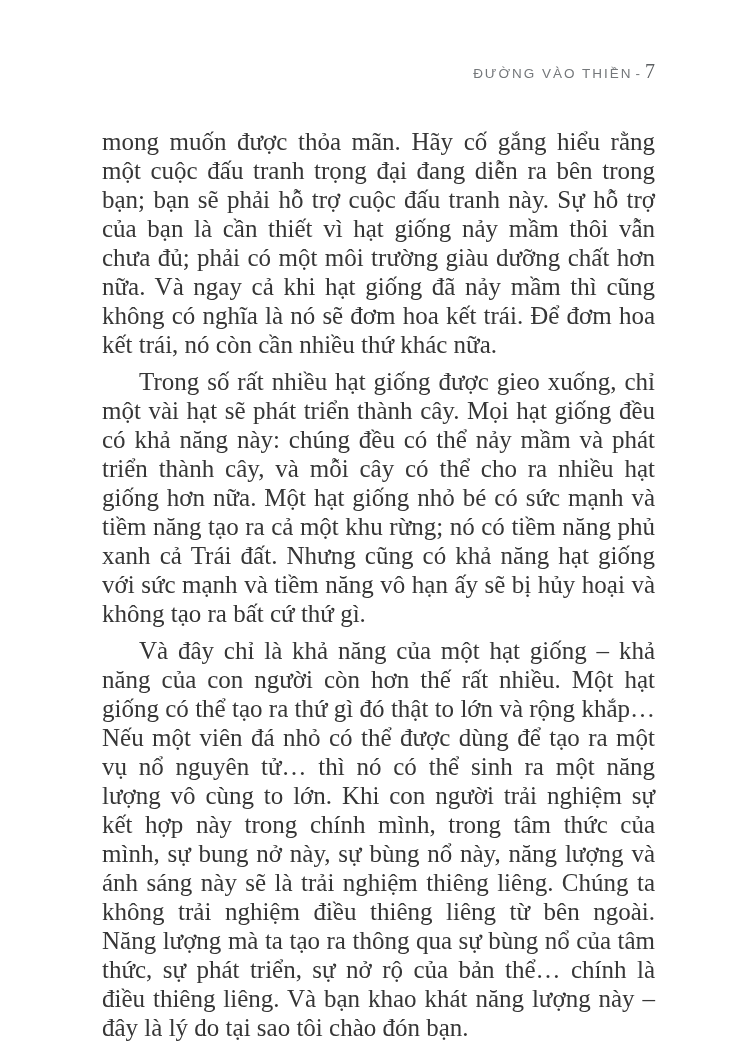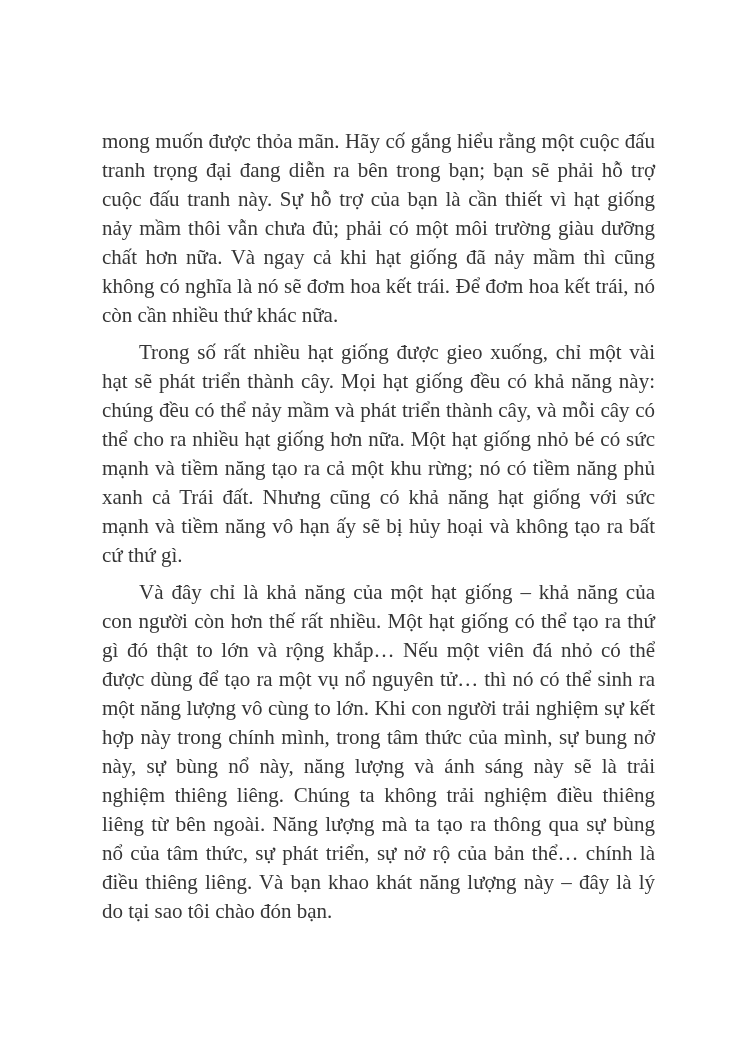--- a/index.html
+++ b/index.html
@@ -39,40 +39,43 @@
   .page-number {
     font-family: "Liberation Serif", serif;
     font-size: 20px;
     color: #5c5f62;
   }
   .body-text {
     position: absolute;
     top: 127px;
     left: 102px;
     width: 553px;
-    font-size: 21px;
+    font-size: 25px;
     line-height: 29px;
     color: #363636;
     text-align: justify;
     text-justify: inter-word;
   }
   .para {
     margin: 0 0 8px 0;
   }
   .para.indent {
     text-indent: 37px;
   }
   .italic {
   }
 </style>
 </head>
 <body>
 
 <div class="page">
 
+  <div class="running-header">
+    <span class="running-title">ĐƯỜNG VÀO THIỀN</span><span class="running-sep">-</span><span class="page-number">7</span>
+  </div>
 
   <div class="body-text">
     <p class="para">mong muốn được thỏa mãn. Hãy cố gắng hiểu rằng một cuộc đấu tranh trọng đại đang diễn ra bên trong bạn; bạn sẽ phải hỗ trợ cuộc đấu tranh này. Sự hỗ trợ của bạn là cần thiết vì hạt giống nảy mầm thôi vẫn chưa đủ; phải có một môi trường giàu dưỡng chất hơn nữa. Và ngay cả khi hạt giống đã nảy mầm thì cũng không có nghĩa là nó sẽ đơm hoa kết trái. Để đơm hoa kết trái, nó còn cần nhiều thứ khác nữa.</p>
     <p class="para indent">Trong số rất nhiều hạt giống được gieo xuống, chỉ một vài hạt sẽ phát triển thành cây. Mọi hạt giống đều có khả năng này: chúng đều có thể nảy mầm và phát triển thành cây, và mỗi cây có thể cho ra nhiều hạt giống hơn nữa. Một hạt giống nhỏ bé có sức mạnh và tiềm năng tạo ra cả một khu rừng; nó có tiềm năng phủ xanh cả Trái đất. Nhưng cũng có khả năng hạt giống với sức mạnh và tiềm năng vô hạn ấy sẽ bị hủy hoại và không tạo ra bất cứ thứ gì.</p>
     <p class="para indent"><span>Và đây chỉ là khả năng của một hạt giống – khả năng của con người còn hơn thế rất nhiều. Một hạt giống có thể tạo ra thứ gì đó thật to lớn và rộng khắp… Nếu một viên đá nhỏ có thể được dùng để tạo ra một vụ nổ nguyên tử… thì nó có thể sinh ra một năng lượng vô cùng to lớn. Khi con người trải nghiệm sự kết hợp này trong chính mình, trong tâm thức của mình, sự bung nở này, sự bùng nổ này, năng lượng và ánh sáng này sẽ là trải nghiệm thiêng liêng. Chúng ta không trải nghiệm điều thiêng liêng từ bên ngoài. Năng lượng mà ta tạo ra thông qua sự bùng nổ của tâm thức, sự phát triển, sự nở rộ của bản thể… </span><span class="italic">chính là</span><span> điều thiêng liêng. Và bạn khao khát năng lượng này – đây là lý do tại sao tôi chào đón bạn.</span></p>
   </div>
 
 </div>
 
 </body></html>

